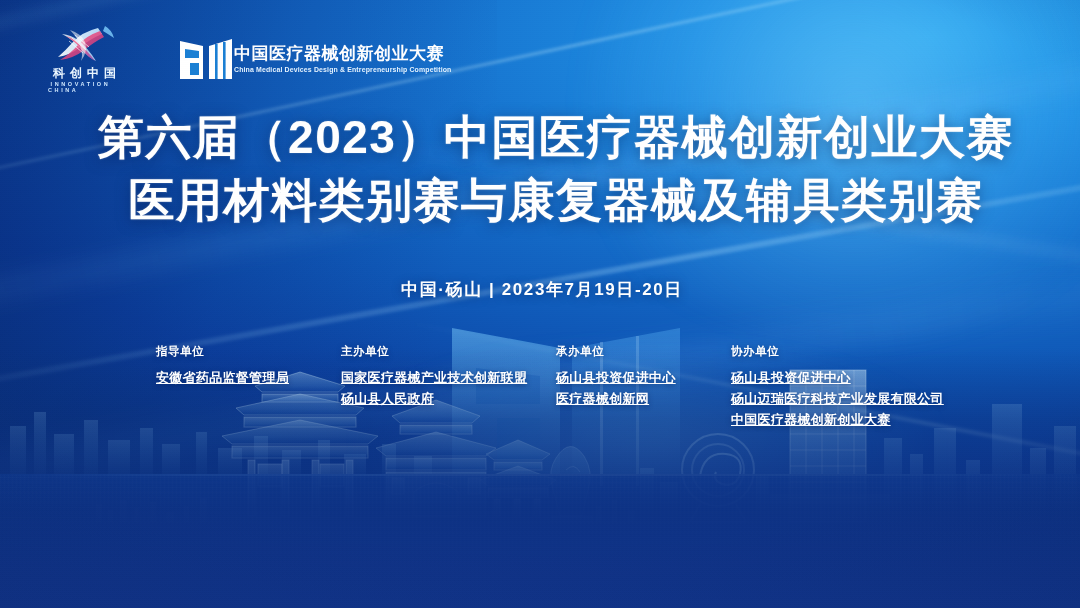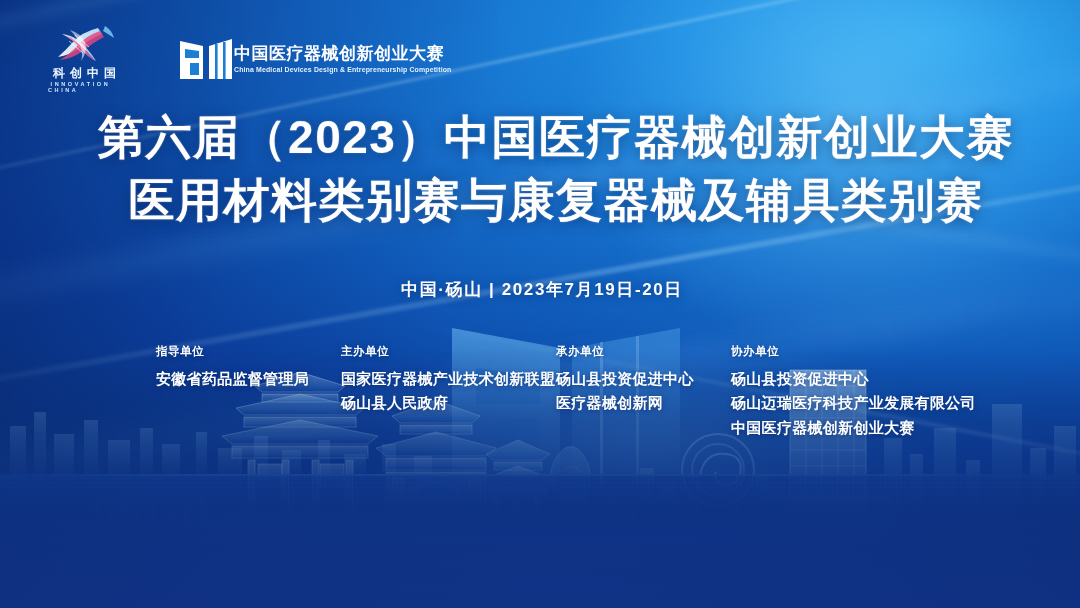--- a/index.html
+++ b/index.html
@@ -134,22 +134,22 @@
   .org-col{ color:#ffffff; }
   .org-col:nth-child(1){ width:185px; }
   .org-col:nth-child(2){ width:215px; }
   .org-col:nth-child(3){ width:175px; }
   .org-col:nth-child(4){ width:auto; }
   .org-head{
     font-size:11.5px; font-weight:700; letter-spacing:.6px; margin-bottom:8px;
     text-shadow:0 1px 5px rgba(3,30,85,.5);
   }
   .org-item{
-    font-size:15px; font-weight:700; letter-spacing:.3px; line-height:1.62;
-    white-space:nowrap; text-shadow:0 1px 5px rgba(3,30,85,.5);
+    font-size:13px; font-weight:700; letter-spacing:.3px; line-height:1.62;
+    white-space:nowrap; text-shadow:0 1px 5px rgba(3,30,85,.5);text-decoration:underline;
   }
 
   .noise{
     position:absolute; inset:0; pointer-events:none; opacity:.45;
     background-image:repeating-linear-gradient(0deg,rgba(255,255,255,.012) 0 1px,rgba(0,0,0,.012) 1px 2px);
   }
 </style>
 </head>
 <body>
 

